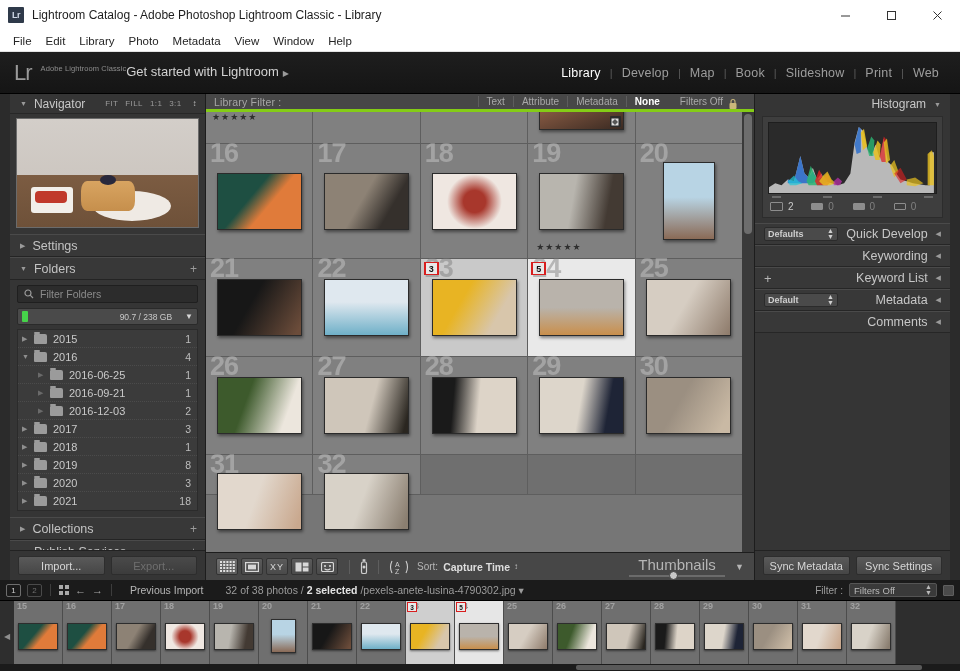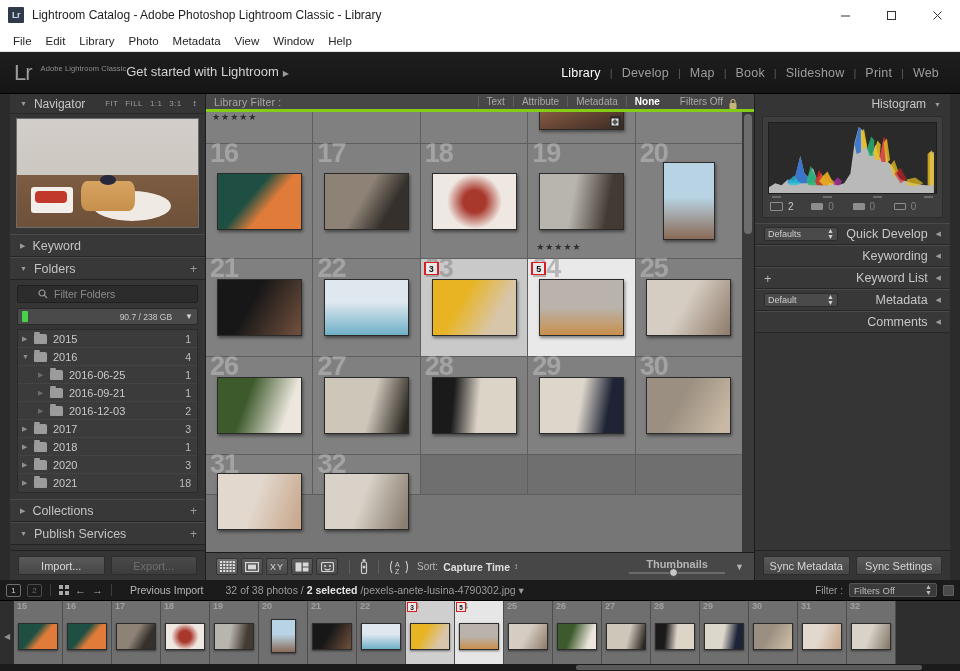--- a/index.html
+++ b/index.html
@@ -81,21 +81,21 @@
   .pc-straw { position:absolute; left:18px; bottom:24px; width:32px; height:12px; background:#c0392b; border-radius:4px; }
 
   .sec-head {
     display:flex; align-items:center; height:23px; padding: 0 8px 0 10px;
     color:#c3c3c3; font-size:12.5px; border-top:1px solid #4a4a4a; border-bottom:1px solid #242424;
     background:#383838;
   }
   .sec-head .plus { margin-left:auto; color:#9a9a9a; font-size:12px; }
   .filter-folders {
     margin: 5px 7px; height:18px; background:#2c2c2c; border:1px solid #1f1f1f; border-radius:2px;
-    display:flex; align-items:center; padding:0 20px; gap:6px;
+    display:flex; align-items:center; padding:0 6px; gap:6px;
   }
   .filter-folders .ph { font-size:10.5px; color:#8b8b8b; }
   .volume {
     margin: 3px 7px 4px 7px; height:17px; background:#4a4a4a; border:1px solid #2a2a2a; border-radius:2px;
     display:flex; align-items:center; padding:0 4px; position:relative;gap:7px;
   }
   .vol-led { width:6px; height:11px; background:#46d24a; border-radius:1px; }
   .vol-text { margin-left:auto; font-size:8.5px; color:#c9c9c9; letter-spacing:0; }
   .vol-tri { margin-left:6px; font-size:8px; color:#d7d7d7; }
   .folder-list { margin: 2px 7px 6px 7px; background:#3b3b3b; border:1px solid #2b2b2b; }
@@ -177,21 +177,21 @@
   .tool-ic {
     width:22px; height:17px; background:linear-gradient(#5b5b5b,#4a4a4a); border:1px solid #333;
     border-radius:2px; display:flex; align-items:center; justify-content:center; margin-right:3px;
   }
   .tool-ic.on { background:linear-gradient(#6e6e6e,#5c5c5c); }
   .tool-sep { width:1px; height:14px; background:#5e5e5e; margin: 0 8px; }
   .sort-lbl { font-size:10px; color:#b5b5b5; margin-left:6px;}
   .sort-val { font-size:10.5px; color:#dedede; margin-left:5px; font-weight:bold;}
   .stepper { color:#c0c0c0; font-size:8px; margin-left:4px; }
   .tb-right { margin-left:auto; display:flex; flex-direction:column; align-items:center; gap:1px; }
-  .tb-right .tlabel { font-size:11px; color:#b5b5b5;font-weight:bold; }
+  .tb-right .tlabel { font-size:15px; color:#b5b5b5; }
   .slider { width:96px; height:4px; position:relative; }
   .slider .track { position:absolute; top:1px; left:0; right:0; height:2px; background:#6b6b6b; }
   .slider .knob { position:absolute; top:-3px; left:42%; width:9px; height:9px; border-radius:50%;
                   background:#c6c6c6; border:1px solid #3d3d3d; }
   .tb-caret { margin-left:10px; color:#b5b5b5; font-size:9px; }
 
   
   .rightpanel {
     width:196px; flex:0 0 196px; background:#353535; border-left:1px solid #1d1d1d;
     display:flex; flex-direction:column;
@@ -215,21 +215,21 @@
   .hs .v.dim { color:#808080; }
 
   .rp-sec {
     height:22px; display:flex; align-items:center; padding:0 9px;
     border-top:1px solid #4a4a4a; border-bottom:1px solid #262626; background:#383838;
   }
   .rp-sec .name { margin-left:auto; color:#c7c7c7; font-size:12.5px; }
   .rp-sec .tri-l { margin-left:8px; font-size:7px; color:#9a9a9a; }
   .rp-sel {
     background:#4a4a4a; border:1px solid #2b2b2b; border-radius:2px; height:14px; width:74px;
-    display:flex; align-items:center; padding:0 3px; gap:4px;
+    display:flex; align-items:center; padding:0 3px; gap:4px;font-weight:bold;
   }
   .rp-sel .t { font-size:9px; color:#cfcfcf; }
   .rp-sel .st { margin-left:auto; font-size:7px; color:#d0d0d0; line-height:.9; }
   .rp-plus { color:#b6b6b6; font-size:13px; }
   .rp-spacer { flex:1 1 auto; background:#353535; }
   .rp-buttons { flex:0 0 30px; display:flex; align-items:center; gap:6px; padding:0 8px; background:#353535; border-top:1px solid #222;}
 
   
   .filmstrip { flex:0 0 91px; background:#1b1b1b; display:flex; flex-direction:column; }
   .fs-bar { flex:0 0 20px; display:flex; align-items:center; padding:0 6px; gap:6px; background:#1b1b1b; }
@@ -361,21 +361,21 @@
           <div class="pancake-bg"></div>
           <div class="pc-plate"></div>
           <div class="pc-stack"></div>
           <div class="pc-berry"></div>
           <div class="pc-bowl"></div>
           <div class="pc-straw"></div>
         </div>
 
         <div class="sec-head">
           <span class="tri">▶</span>
-          <span>Keyword</span>
+          <span>Settings</span>
         </div>
 
         <div class="sec-head">
           <span class="tri">▼</span>
           <span>Folders</span>
           <span class="plus">+</span>
         </div>
 
         <div class="filter-folders">
           <svg width="10" height="10" viewBox="0 0 10 10">
@@ -426,20 +426,26 @@
               <span class="tw">▶</span>
               <span class="folder-icon"></span>
               <span class="folder-name">2017</span>
               <span class="folder-count">3</span>
             </div>
           <div class="folder-row">
               <span class="tw">▶</span>
               <span class="folder-icon"></span>
               <span class="folder-name">2018</span>
               <span class="folder-count">1</span>
+            </div>
+          <div class="folder-row">
+              <span class="tw">▶</span>
+              <span class="folder-icon"></span>
+              <span class="folder-name">2019</span>
+              <span class="folder-count">8</span>
             </div>
           <div class="folder-row">
               <span class="tw">▶</span>
               <span class="folder-icon"></span>
               <span class="folder-name">2020</span>
               <span class="folder-count">3</span>
             </div>
           <div class="folder-row">
               <span class="tw">▶</span>
               <span class="folder-icon"></span>

